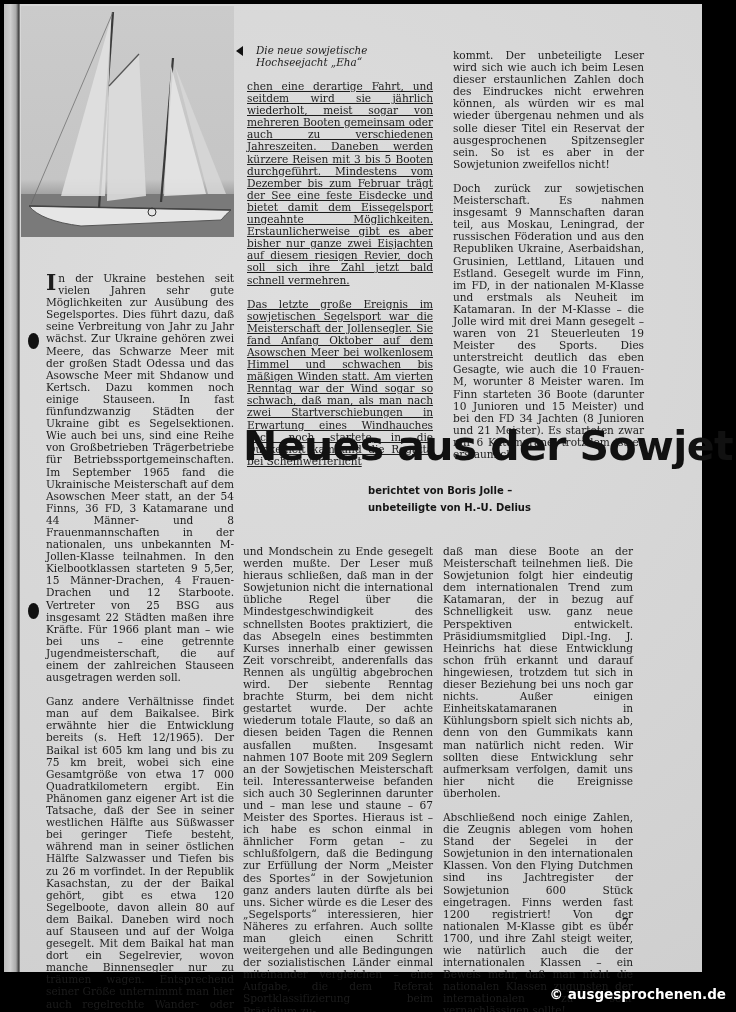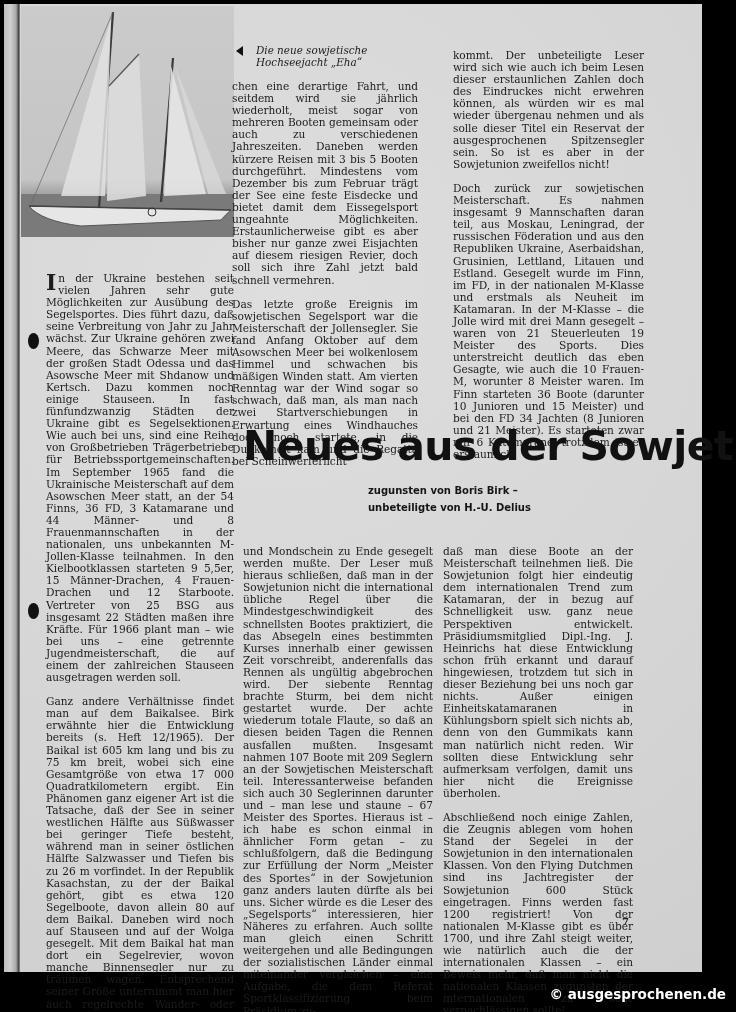--- a/index.html
+++ b/index.html
@@ -47,41 +47,41 @@
     <path d="M154 60 L205 188 L187 188 Z" fill="#d8d8d8" opacity="0.8"></path>
     <line x1="92" y1="6" x2="10" y2="198" stroke="#666" stroke-width="0.7"></line>
     <line x1="88" y1="80" x2="118" y2="48" stroke="#555" stroke-width="1.2"></line>
     <circle cx="131" cy="206" r="4" fill="none" stroke="#333" stroke-width="1"></circle>
   </svg>
 </div>
 
 <div class="caption-arrow"></div>
 <div class="caption">Die neue sowjetische Hochseejacht „Eha“</div>
 
-<div class="col" style="left:232px; top:80px; width:186px;">
+<div class="col" style="left:247px; top:80px; width:186px;text-decoration:underline;">
   <p>chen eine derartige Fahrt, und seitdem wird sie jährlich wiederholt, meist sogar von mehreren Booten gemeinsam oder auch zu verschiedenen Jahreszeiten. Daneben werden kürzere Reisen mit 3 bis 5 Booten durchgeführt. Mindestens vom Dezember bis zum Februar trägt der See eine feste Eisdecke und bietet damit dem Eissegelsport ungeahnte Möglichkeiten. Erstaunlicherweise gibt es aber bisher nur ganze zwei Eisjachten auf diesem riesigen Revier, doch soll sich ihre Zahl jetzt bald schnell vermehren.</p>
   <p>Das letzte große Ereignis im sowjetischen Segelsport war die Meisterschaft der Jollensegler. Sie fand Anfang Oktober auf dem Asowschen Meer bei wolkenlosem Himmel und schwachen bis mäßigen Winden statt. Am vierten Renntag war der Wind sogar so schwach, daß man, als man nach zwei Startverschiebungen in Erwartung eines Windhauches doch noch startete, in die Dunkelheit kam und die Regatta bei Scheinwerferlicht</p>
 </div>
 
 <div class="col" style="left:453px; top:49px; width:191px;">
   <p>kommt. Der unbeteiligte Leser wird sich wie auch ich beim Lesen dieser erstaunlichen Zahlen doch des Eindruckes nicht erwehren können, als würden wir es mal wieder übergenau nehmen und als solle dieser Titel ein Reservat der ausgesprochenen Spitzensegler sein. So ist es aber in der Sowjetunion zweifellos nicht!</p>
   <p>Doch zurück zur sowjetischen Meisterschaft. Es nahmen insgesamt 9 Mannschaften daran teil, aus Moskau, Leningrad, der russischen Föderation und aus den Republiken Ukraine, Aserbaidshan, Grusinien, Lettland, Litauen und Estland. Gesegelt wurde im Finn, im FD, in der nationalen M-Klasse und erstmals als Neuheit im Katamaran. In der M-Klasse – die Jolle wird mit drei Mann gesegelt – waren von 21 Steuerleuten 19 Meister des Sports. Dies unterstreicht deutlich das eben Gesagte, wie auch die 10 Frauen-M, worunter 8 Meister waren. Im Finn starteten 36 Boote (darunter 10 Junioren und 15 Meister) und bei den FD 34 Jachten (8 Junioren und 21 Meister). Es starteten zwar nur 6 Katamarane, trotzdem ist es erstaunlich,</p>
 </div>
 
 <div class="col" style="left:46px; top:272px; width:188px;">
   <p><span class="dropcap">I</span><span>n der Ukraine bestehen seit vielen Jahren sehr gute Möglichkeiten zur Ausübung des Segelsportes. Dies führt dazu, daß seine Verbreitung von Jahr zu Jahr wächst. Zur Ukraine gehören zwei Meere, das Schwarze Meer mit der großen Stadt Odessa und das Asowsche Meer mit Shdanow und Kertsch. Dazu kommen noch einige Stauseen. In fast fünfundzwanzig Städten der Ukraine gibt es Segelsektionen. Wie auch bei uns, sind eine Reihe von Großbetrieben Trägerbetriebe für Betriebssportgemeinschaften. Im September 1965 fand die Ukrainische Meisterschaft auf dem Asowschen Meer statt, an der 54 Finns, 36 FD, 3 Katamarane und 44 Männer- und 8 Frauenmannschaften in der nationalen, uns unbekannten M-Jollen-Klasse teilnahmen. In den Kielbootklassen starteten 9 5,5er, 15 Männer-Drachen, 4 Frauen-Drachen und 12 Starboote. Vertreter von 25 BSG aus insgesamt 22 Städten maßen ihre Kräfte. Für 1966 plant man – wie bei uns – eine getrennte Jugendmeisterschaft, die auf einem der zahlreichen Stauseen ausgetragen werden soll.</span></p>
   <p>Ganz andere Verhältnisse findet man auf dem Baikalsee. Birk erwähnte hier die Entwicklung bereits (s. Heft 12/1965). Der Baikal ist 605 km lang und bis zu 75 km breit, wobei sich eine Gesamtgröße von etwa 17 000 Quadratkilometern ergibt. Ein Phänomen ganz eigener Art ist die Tatsache, daß der See in seiner westlichen Hälfte aus Süßwasser bei geringer Tiefe besteht, während man in seiner östlichen Hälfte Salzwasser und Tiefen bis zu 26 m vorfindet. In der Republik Kasachstan, zu der der Baikal gehört, gibt es etwa 120 Segelboote, davon allein 80 auf dem Baikal. Daneben wird noch auf Stauseen und auf der Wolga gesegelt. Mit dem Baikal hat man dort ein Segelrevier, wovon manche Binnensegler nur zu träumen wagen. Entsprechend seiner Größe unternimmt man hier auch regelrechte Wander- oder besser wohl Fernfahrten. Man kann sogar auf diese Weise Meister des Sportes im Tourensegeln werden, wozu unter anderem ein Segeltörn von mindestens 1500 sm gehört. Das erste Mal unternahm man 1959 auf einem Dra-</p>
 </div>
 
 <div class="punch" style="left:28px; top:333px;"></div>
 <div class="punch" style="left:28px; top:603px;"></div>
 
 <div class="headline">Neues aus der Sowjetunion</div>
 <div class="byline">
-  <div>zugunsten von Boris Birk –</div>
+  <div>berichtet von Boris Jolle –</div>
   <div>unbeteiligte von H.-U. Delius</div>
 </div>
 
 <div class="col" style="left:243px; top:545px; width:190px;">
   <p>und Mondschein zu Ende gesegelt werden mußte. Der Leser muß hieraus schließen, daß man in der Sowjetunion nicht die international übliche Regel über die Mindestgeschwindigkeit des schnellsten Bootes praktiziert, die das Absegeln eines bestimmten Kurses innerhalb einer gewissen Zeit vorschreibt, anderenfalls das Rennen als ungültig abgebrochen wird. Der siebente Renntag brachte Sturm, bei dem nicht gestartet wurde. Der achte wiederum totale Flaute, so daß an diesen beiden Tagen die Rennen ausfallen mußten. Insgesamt nahmen 107 Boote mit 209 Seglern an der Sowjetischen Meisterschaft teil. Interessanterweise befanden sich auch 30 Seglerinnen darunter und – man lese und staune – 67 Meister des Sportes. Hieraus ist – ich habe es schon einmal in ähnlicher Form getan – zu schlußfolgern, daß die Bedingung zur Erfüllung der Norm „Meister des Sportes“ in der Sowjetunion ganz anders lauten dürfte als bei uns. Sicher würde es die Leser des „Segelsports“ interessieren, hier Näheres zu erfahren. Auch sollte man gleich einen Schritt weitergehen und alle Bedingungen der sozialistischen Länder einmal miteinander vergleichen – eine Aufgabe, die dem Referat Sportklassifizierung beim Präsidium zu-</p>
 </div>
 
 <div class="col" style="left:443px; top:545px; width:190px;">
   <p>daß man diese Boote an der Meisterschaft teilnehmen ließ. Die Sowjetunion folgt hier eindeutig dem internationalen Trend zum Katamaran, der in bezug auf Schnelligkeit usw. ganz neue Perspektiven entwickelt. Präsidiumsmitglied Dipl.-Ing. J. Heinrichs hat diese Entwicklung schon früh erkannt und darauf hingewiesen, trotzdem tut sich in dieser Beziehung bei uns noch gar nichts. Außer einigen Einheitskatamaranen in Kühlungsborn spielt sich nichts ab, denn von den Gummikats kann man natürlich nicht reden. Wir sollten diese Entwicklung sehr aufmerksam verfolgen, damit uns hier nicht die Ereignisse überholen.</p>
   <p>Abschließend noch einige Zahlen, die Zeugnis ablegen vom hohen Stand der Segelei in der Sowjetunion in den internationalen Klassen. Von den Flying Dutchmen sind ins Jachtregister der Sowjetunion 600 Stück eingetragen. Finns werden fast 1200 registriert! Von der nationalen M-Klasse gibt es über 1700, und ihre Zahl steigt weiter, wie natürlich auch die der internationalen Klassen – ein Beweis mehr, daß man nicht die nationalen Klassen zugunsten der internationalen zu sehr vernachlässigen sollte!</p>

